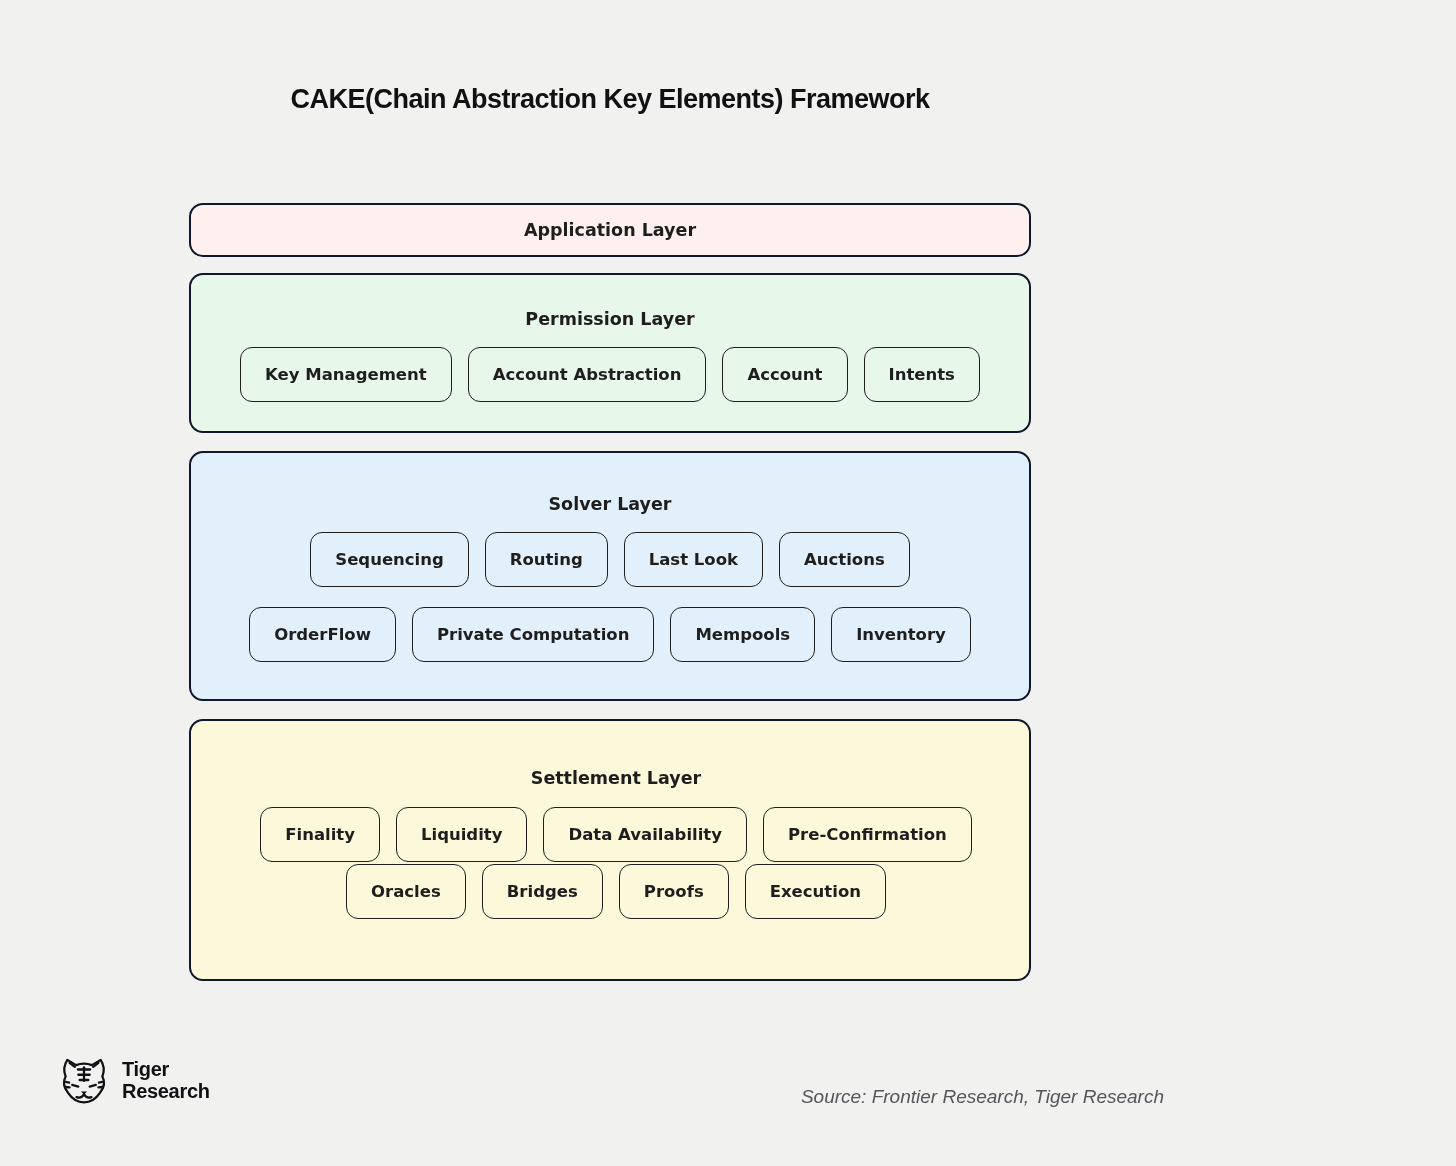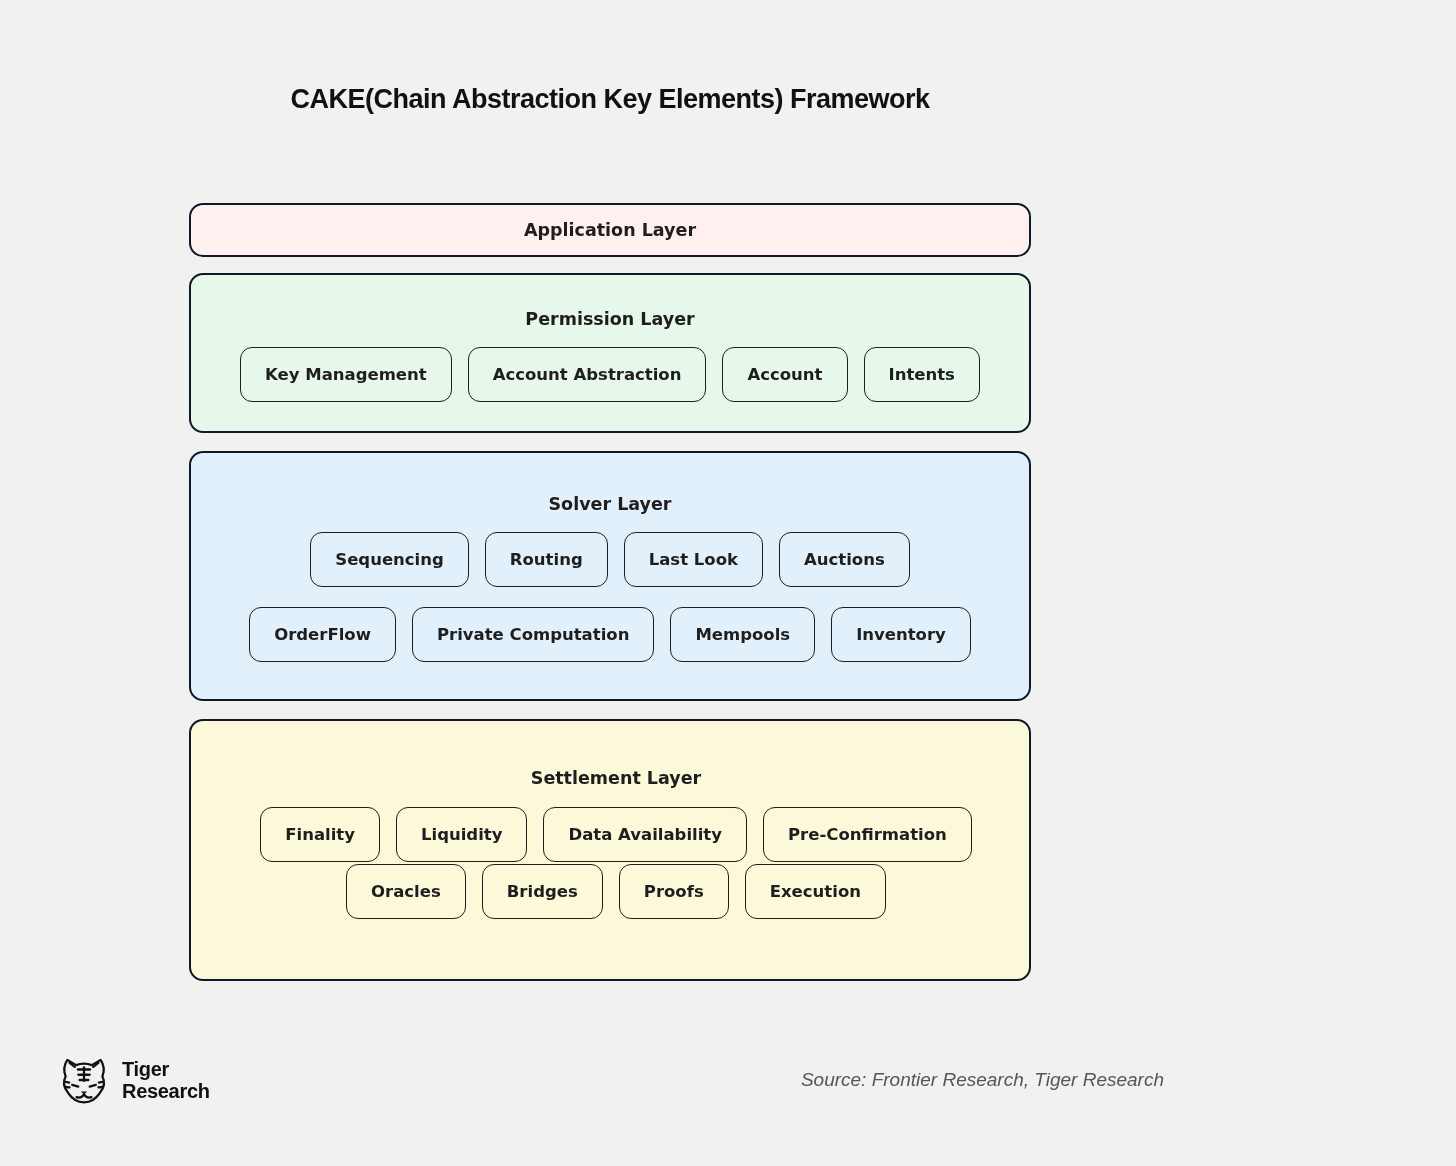--- a/index.html
+++ b/index.html
@@ -85,21 +85,21 @@
   .layer-settlement .layer-title { margin-bottom: 19px; }
   .layer-settlement .chip-row { margin-bottom: 2px; }
   .layer-settlement .chip { background: #fcf8da; }
   .footer {
     position: absolute;
     left: 0; right: 0;
     top: 1052px;
     padding: 0 56px;
     display: flex;
     justify-content: space-between;
-    align-items: center;
+    align-items: flex-end;
   }
   .logo {
     display: flex;
     align-items: center;
     gap: 10px;
   }
   .logo-mark { width: 56px; height: 56px; }
   .logo-text {
     font-family: "Liberation Sans", sans-serif;
     font-size: 20px;

